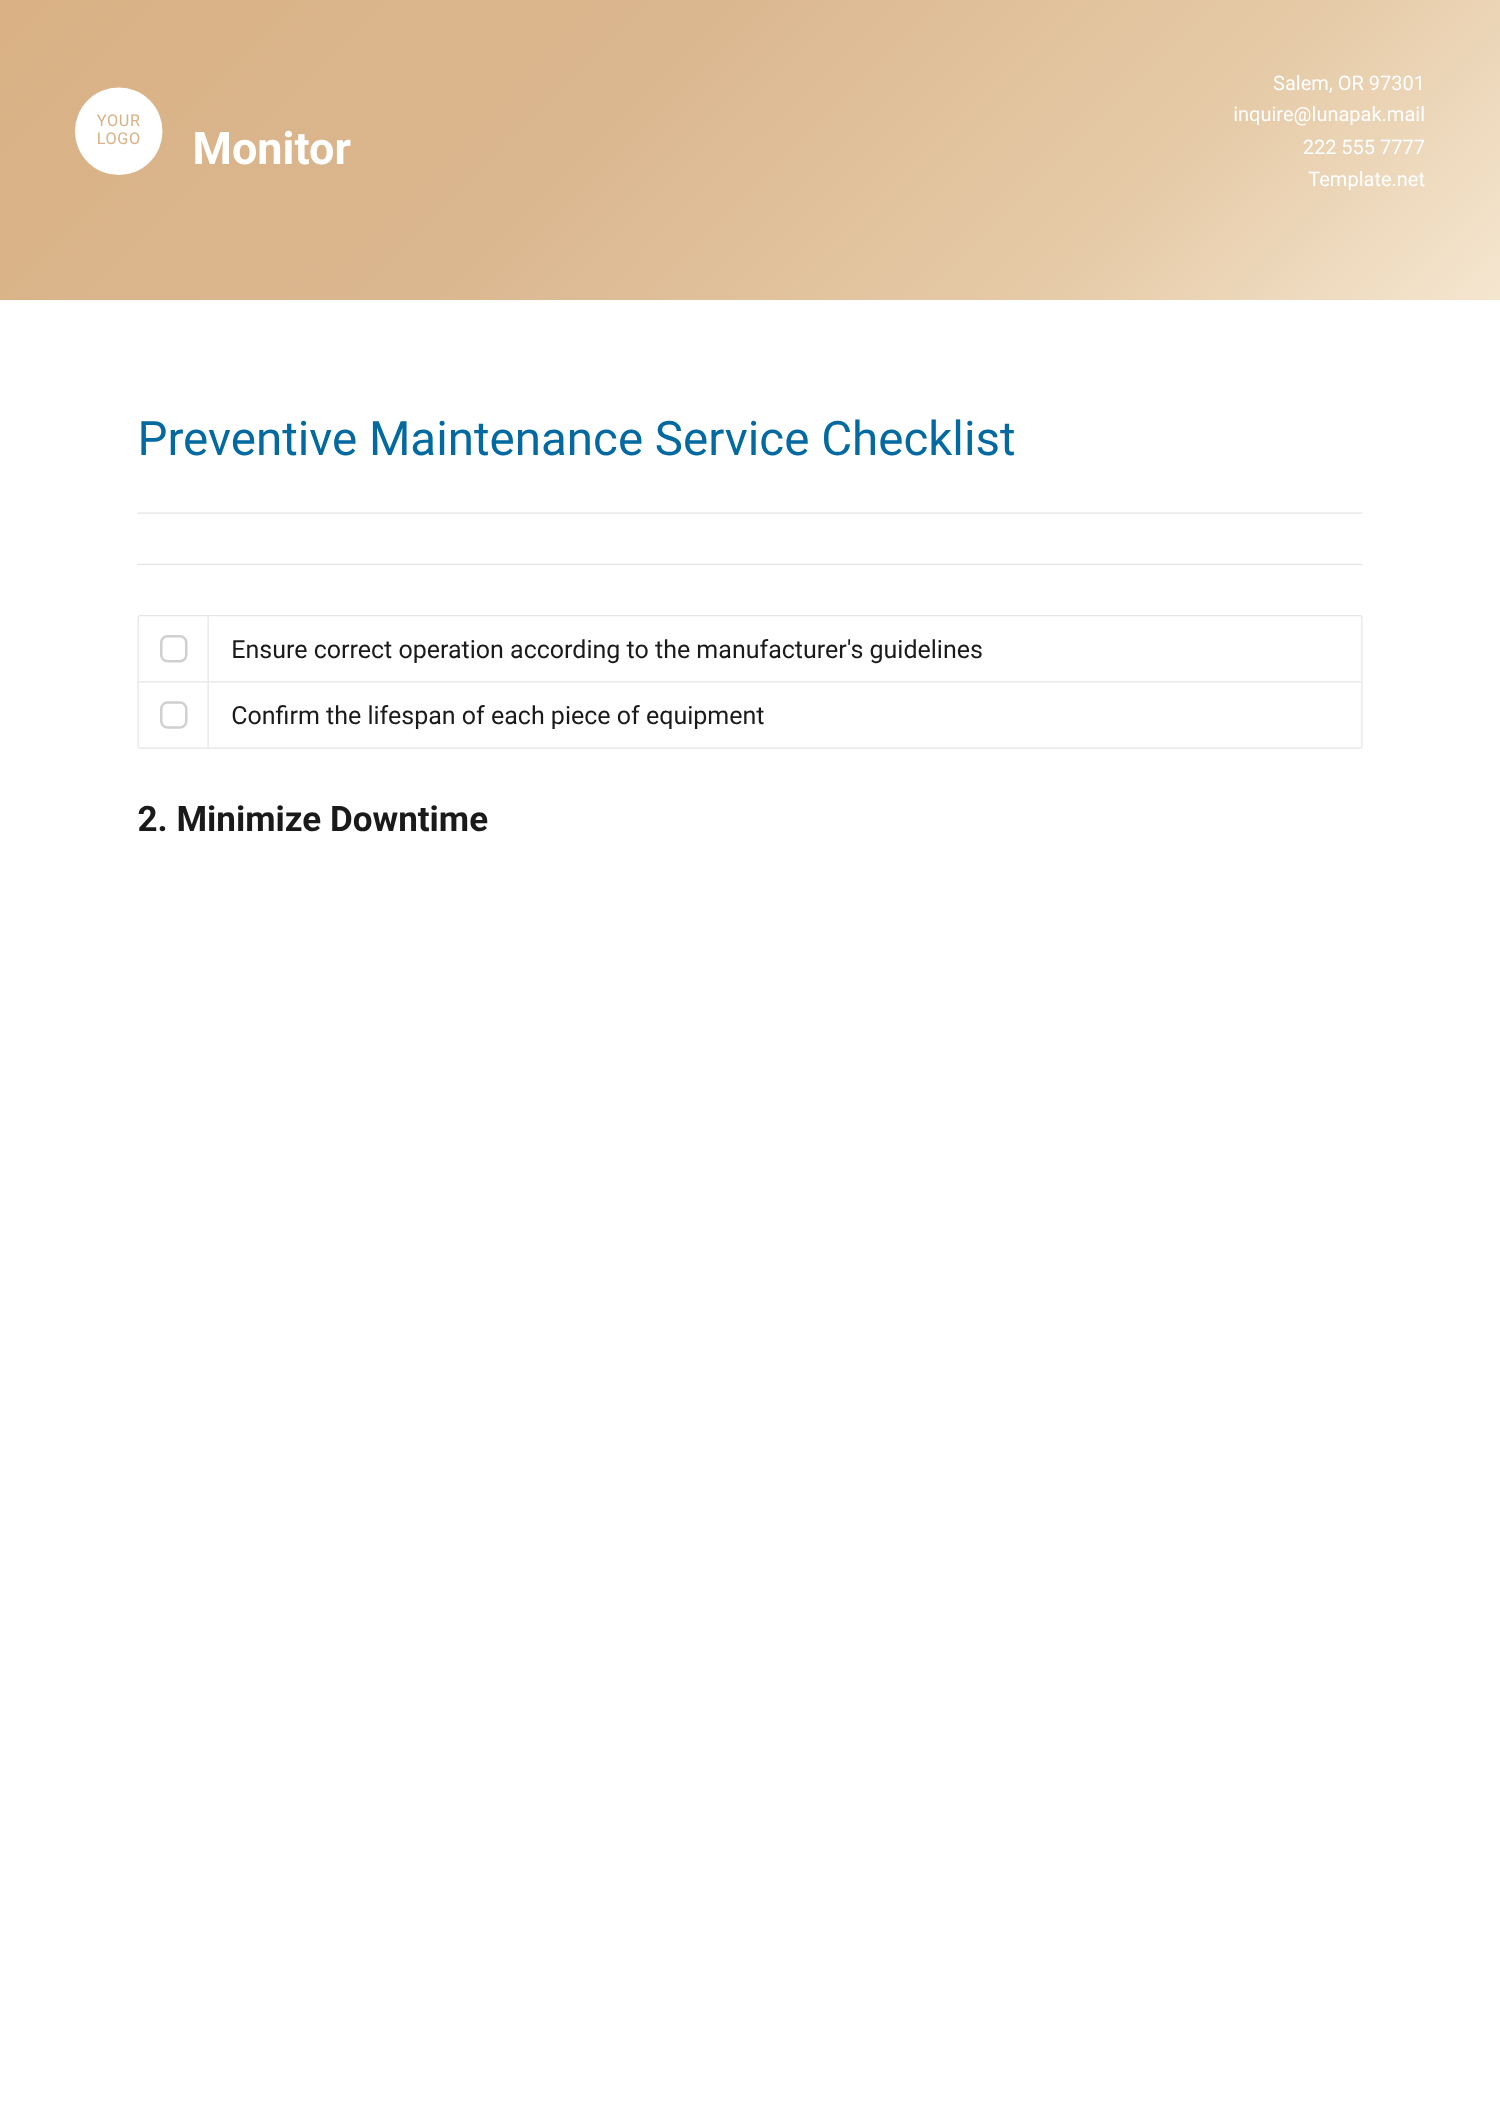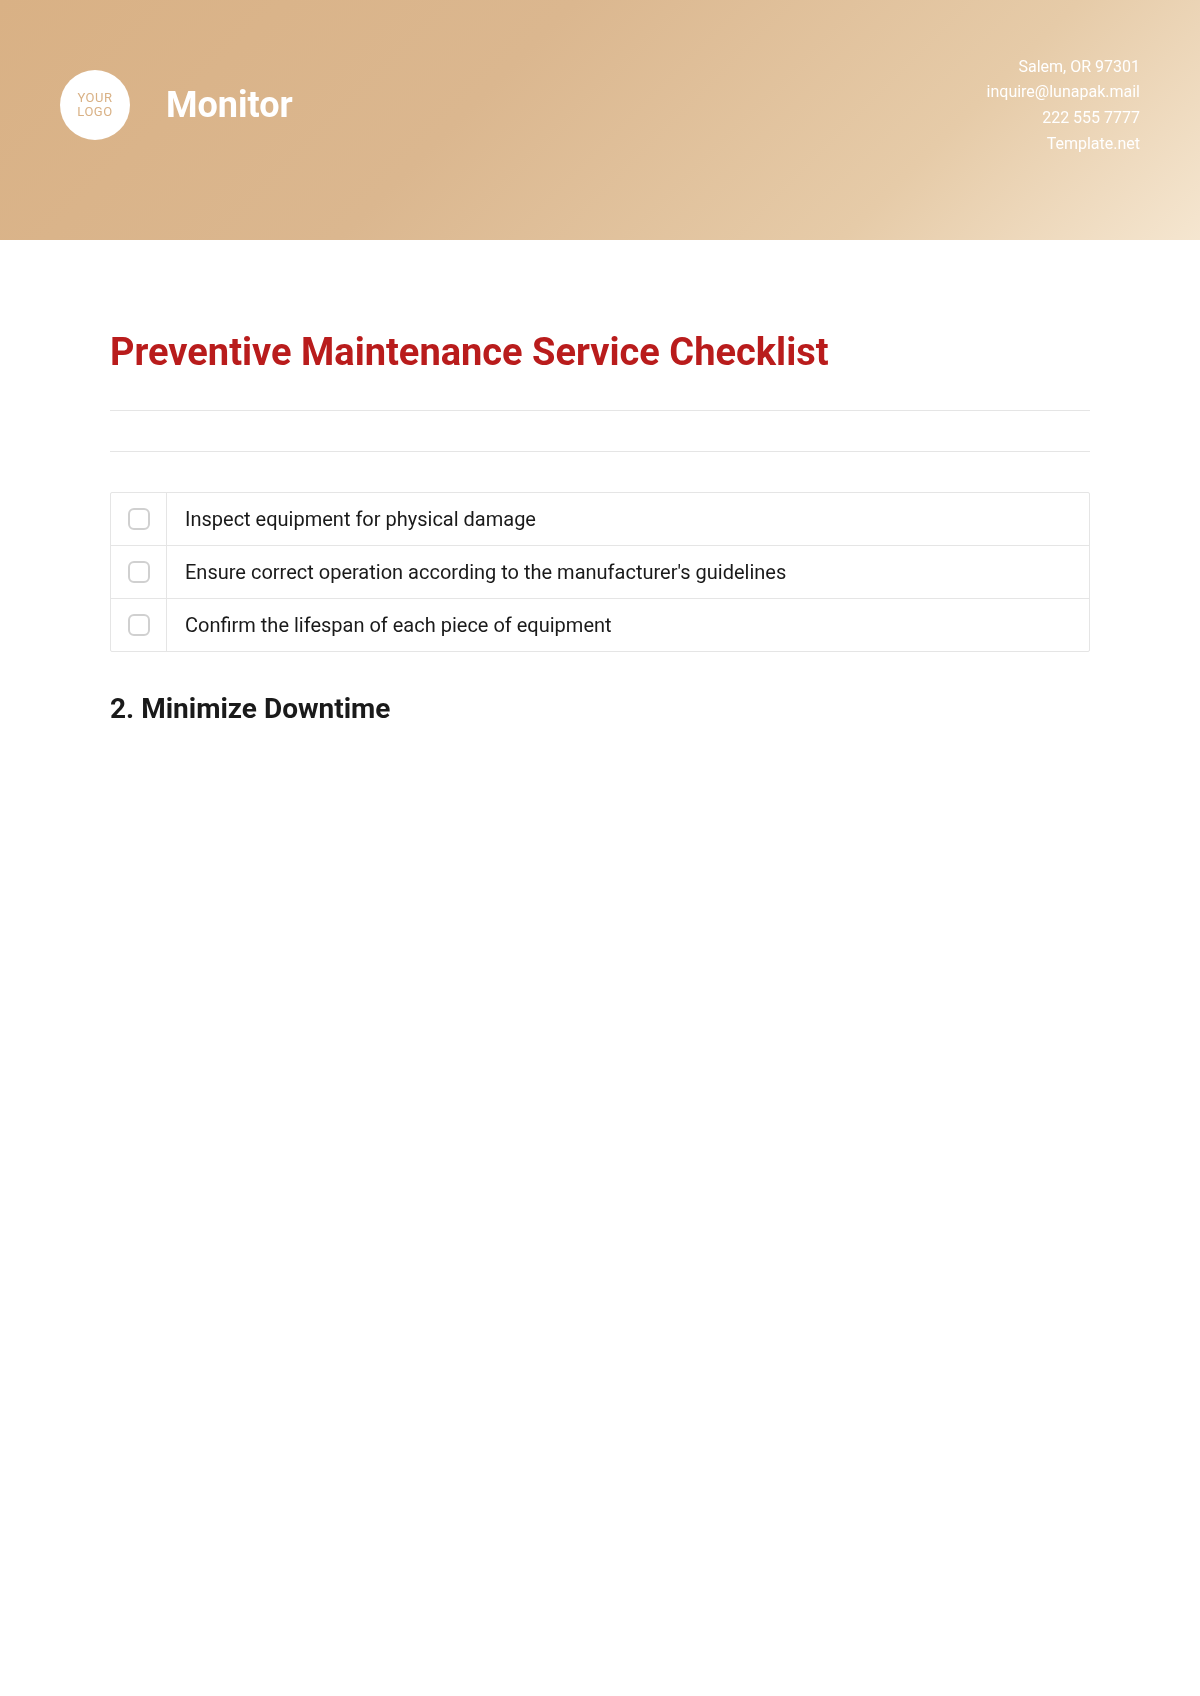--- a/index.html
+++ b/index.html
@@ -19,22 +19,22 @@
       height: 240px;
       background: linear-gradient(135deg, #d9b185 0%, #dbb78f 40%, #e6cba8 75%, #f5e6d0 100%);
       display: flex;
       align-items: center;
       justify-content: space-between;
       padding: 0 60px;
       position: relative;
     }
     .brand {
       display: flex;
-      align-items: center;
-      gap: 36px;
+      align-items: flex-end;
+      gap: 24px;
       margin-top: -30px;
     }
     .logo-circle {
       width: 70px;
       height: 70px;
       background: #ffffff;
       border-radius: 50%;
       display: flex;
       align-items: center;
       justify-content: center;
@@ -55,22 +55,22 @@
       color: #ffffff;
       font-size: 16px;
       line-height: 1.6;
       margin-top: -30px;
     }
     .content {
       padding: 90px 110px 0 110px;
     }
     .title {
       font-size: 38px;
-      font-weight: 700;
-      color: #b91c1c;
+      font-weight: 400;
+      color: #0369a1;
       margin-bottom: 36px;
     }
     .divider {
       height: 1px;
       background: #e5e5e5;
       margin-bottom: 40px;
     }
     .meta {
       margin-bottom: 40px;
     }
@@ -149,26 +149,20 @@
 
 
   <div class="divider"></div>
 
 
   <div class="checklist">
     <div class="checklist-row">
       <div class="checkbox-cell">
         <div class="checkbox"></div>
       </div>
-      <div class="item-text">Inspect equipment for physical damage</div>
-    </div>
-    <div class="checklist-row">
-      <div class="checkbox-cell">
-        <div class="checkbox"></div>
-      </div>
       <div class="item-text">Ensure correct operation according to the manufacturer's guidelines</div>
     </div>
     <div class="checklist-row">
       <div class="checkbox-cell">
         <div class="checkbox"></div>
       </div>
       <div class="item-text">Confirm the lifespan of each piece of equipment</div>
     </div>
   </div>
 

